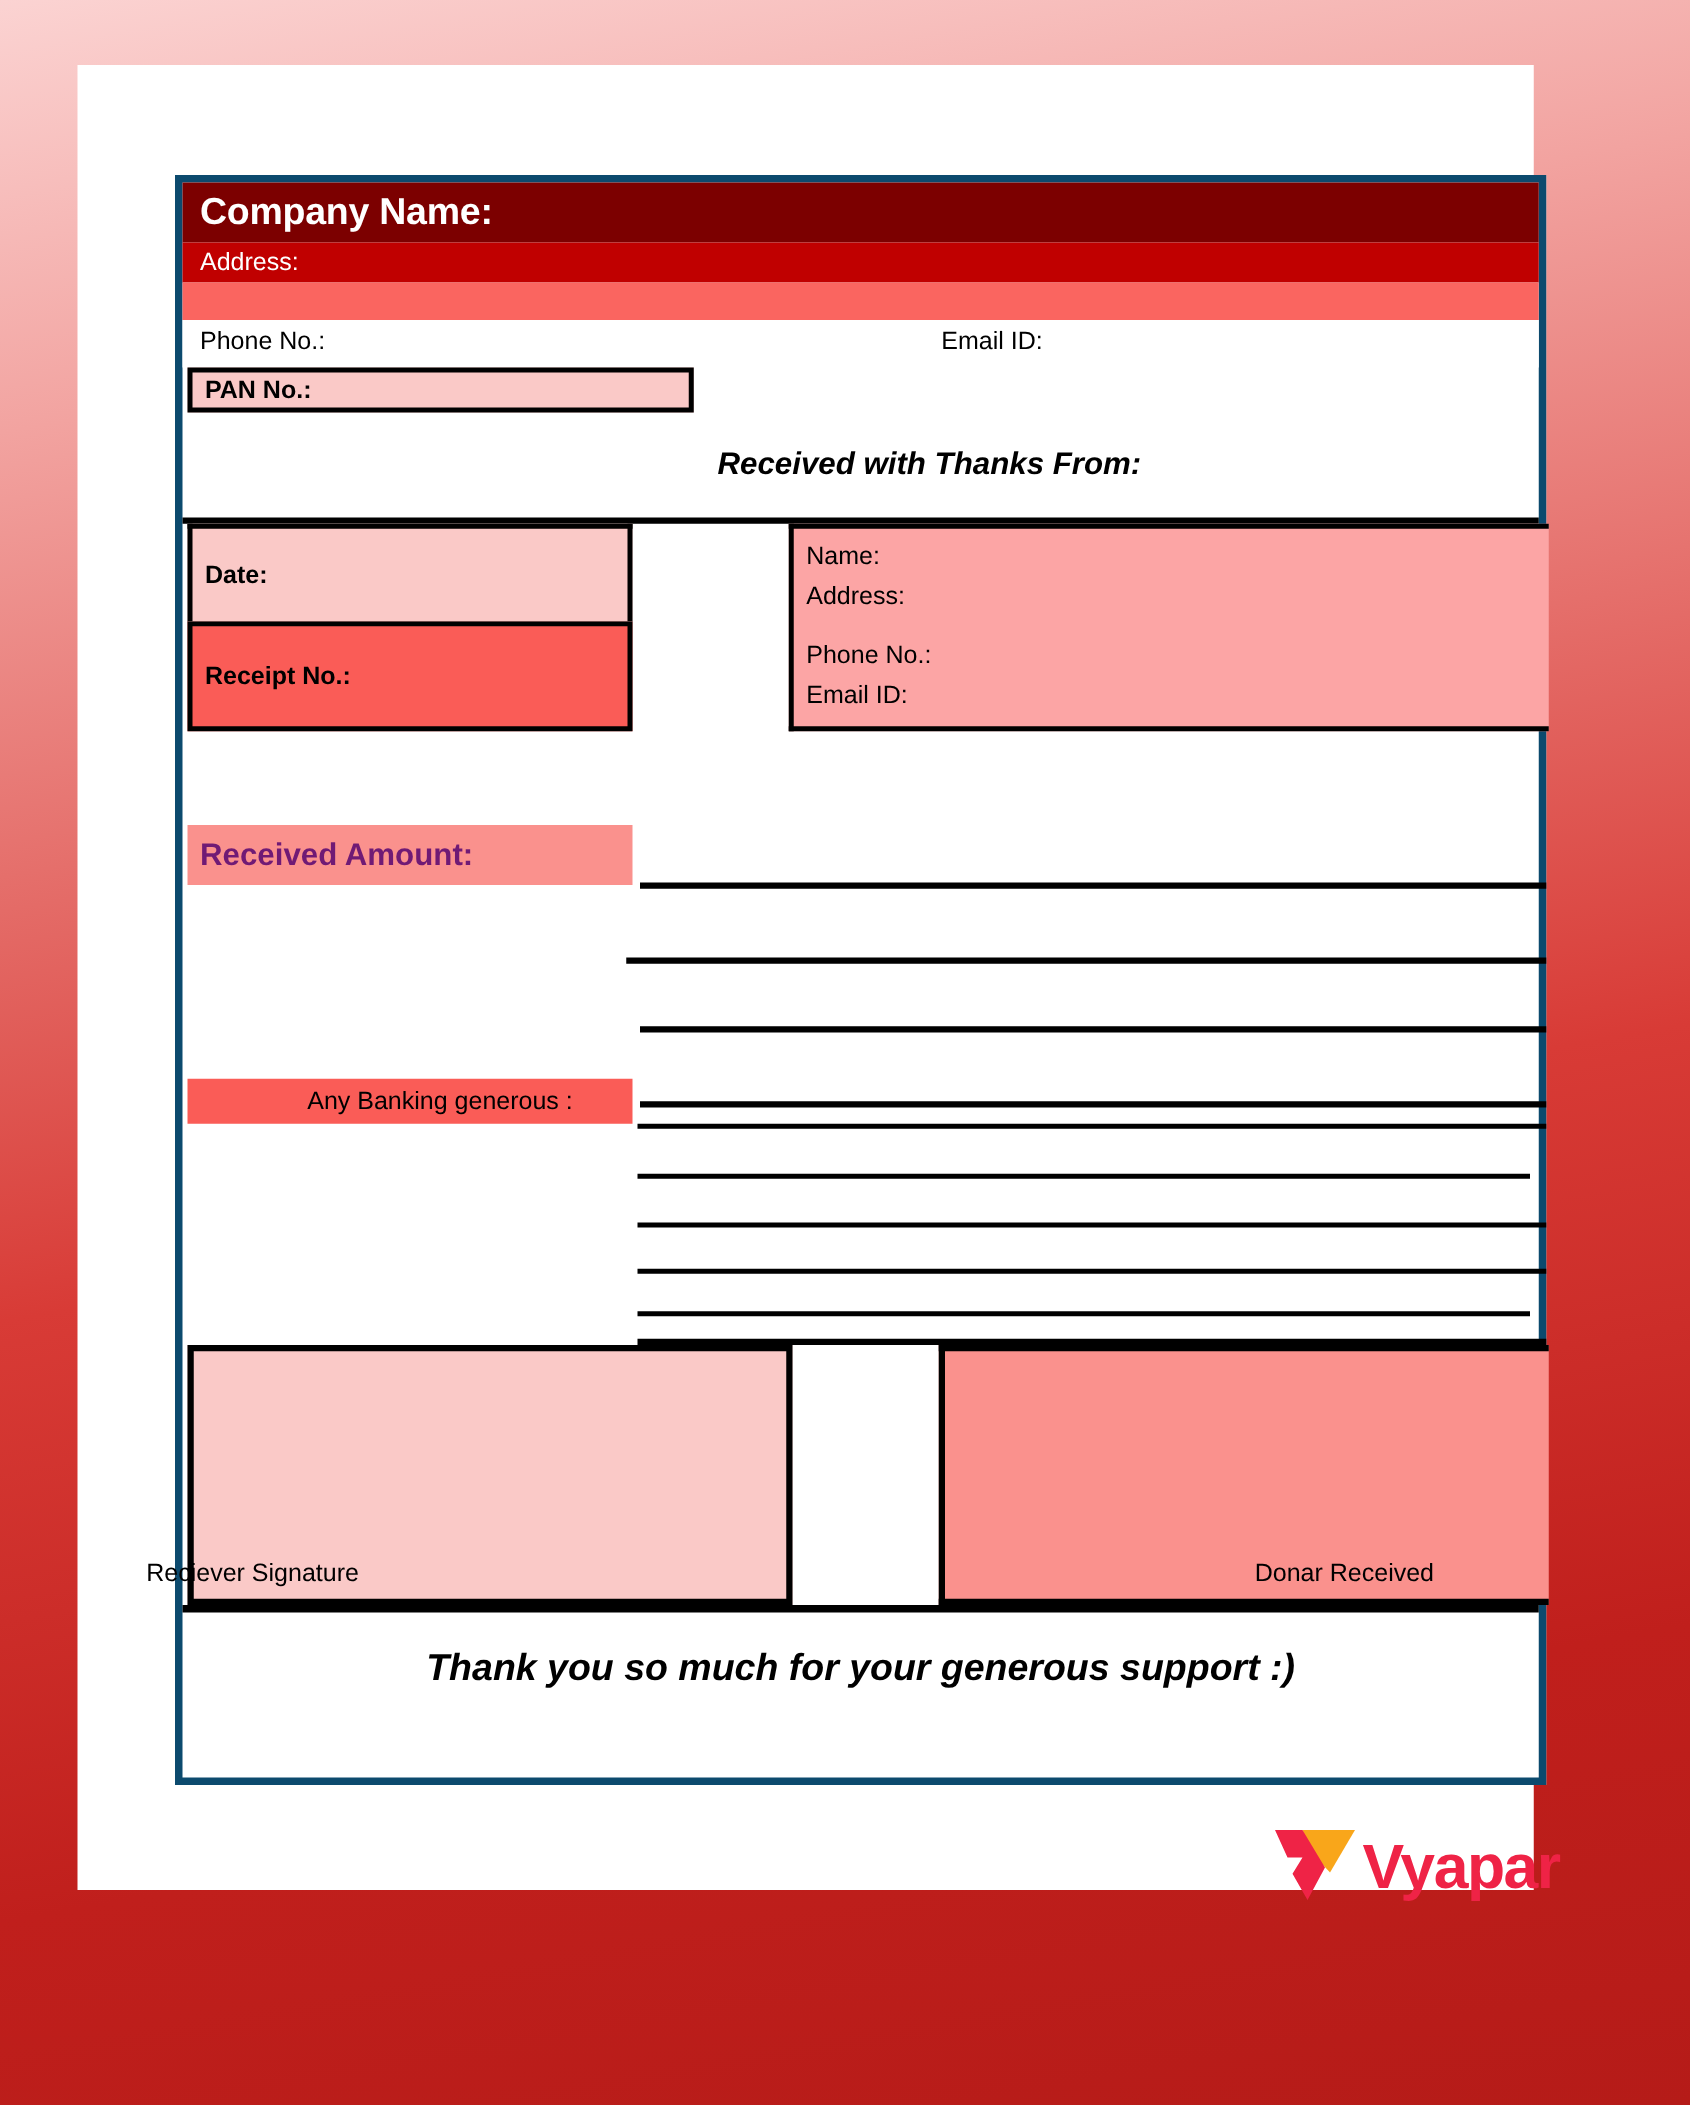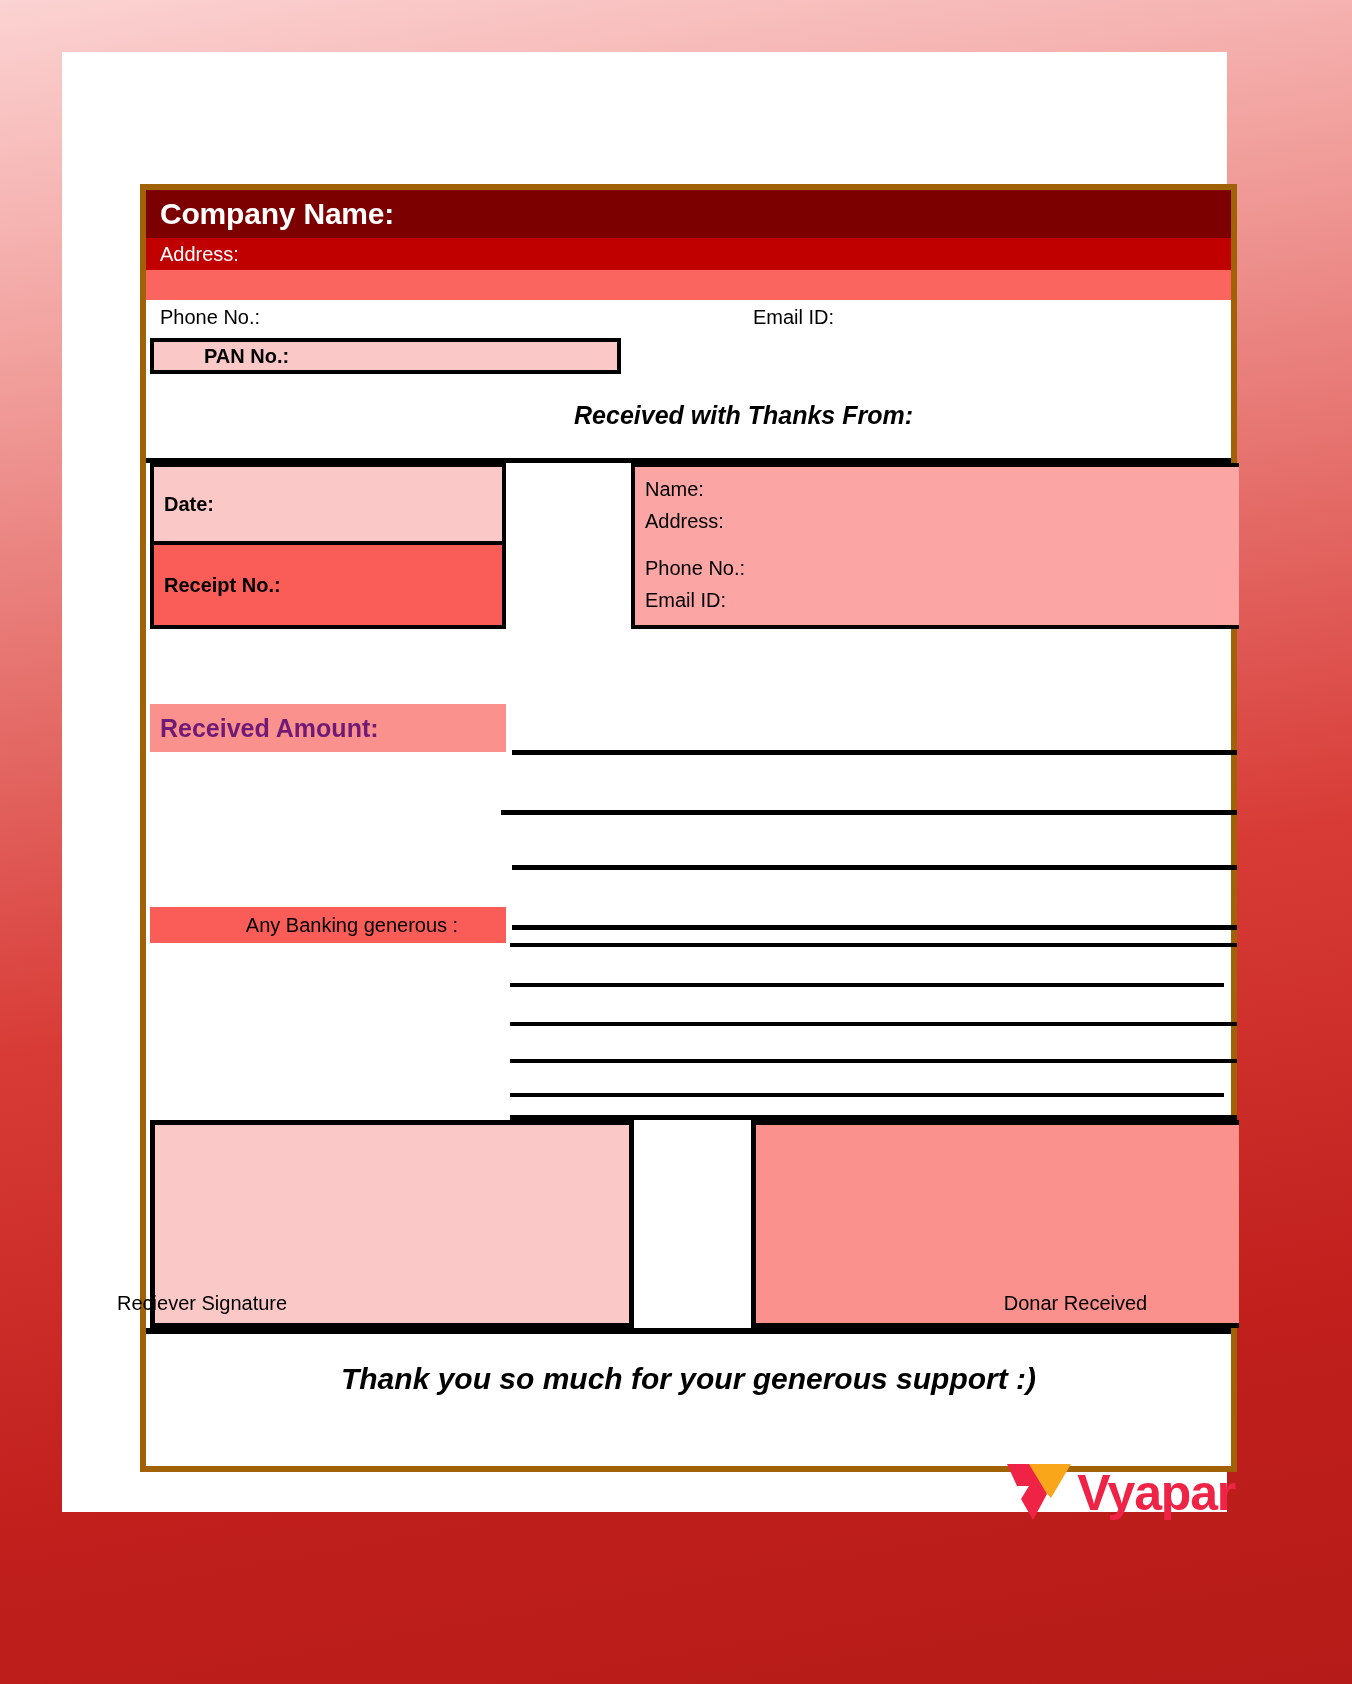--- a/index.html
+++ b/index.html
@@ -33,24 +33,23 @@
     background: #ffffff;
   }
 
   
   #receipt {
     position: absolute;
     left: 78px;
     top: 88px;
     width: 1097px;
     height: 1288px;
-    border: 6px solid #a16207;
+    border: 6px solid #0c4a6e;
     box-sizing: border-box;
     background: #ffffff;
-    margin-top: 44px;
   }
 
   .row { position: absolute; box-sizing: border-box; }
 
   
   #band-company {
     left: 0; top: 0; width: 100%; height: 48px;
     background: #7c0000;
     display: flex; align-items: center;
   }
@@ -85,24 +84,24 @@
     position: absolute; left: 14px; top: 6px;
     font-size: 20px; color: #000;
   }
   #row-contact .lbl-email {
     position: absolute; left: 607px; top: 6px;
     font-size: 20px; color: #000;
   }
 
   
   #pan-box {
-    left: 4px; top: 148px; width: 471px; height: 36px;
+    left: 4px; top: 148px; width: 405px; height: 36px;
     background: #fac9c7;
     border: 4px solid #000000;
-    display: flex; align-items: center; padding-left: 40px;
+    display: flex; align-items: center;
   }
   #pan-box .txt {
     font-size: 20px; font-weight: bold; color: #000;
     padding-left: 10px;
   }
 
   
   #thanks-title {
     left: 0; top: 200px; width: 100%; height: 50px;
     display: flex; align-items: center; justify-content: center;
@@ -231,21 +230,20 @@
 
   
   #logo {
     position: absolute;
     left: 958px;
     top: 1408px;
     width: 215px;
     height: 66px;
     display: flex;
     align-items: center;
-    justify-content: flex-end;
   }
   #logo .mark { width: 64px; height: 58px; flex: 0 0 auto; }
   #logo .wordmark {
     font-size: 50px;
     font-weight: bold;
     color: #ef2346;
     letter-spacing: -1.2px;
     margin-left: 6px;
     line-height: 1;
   }

